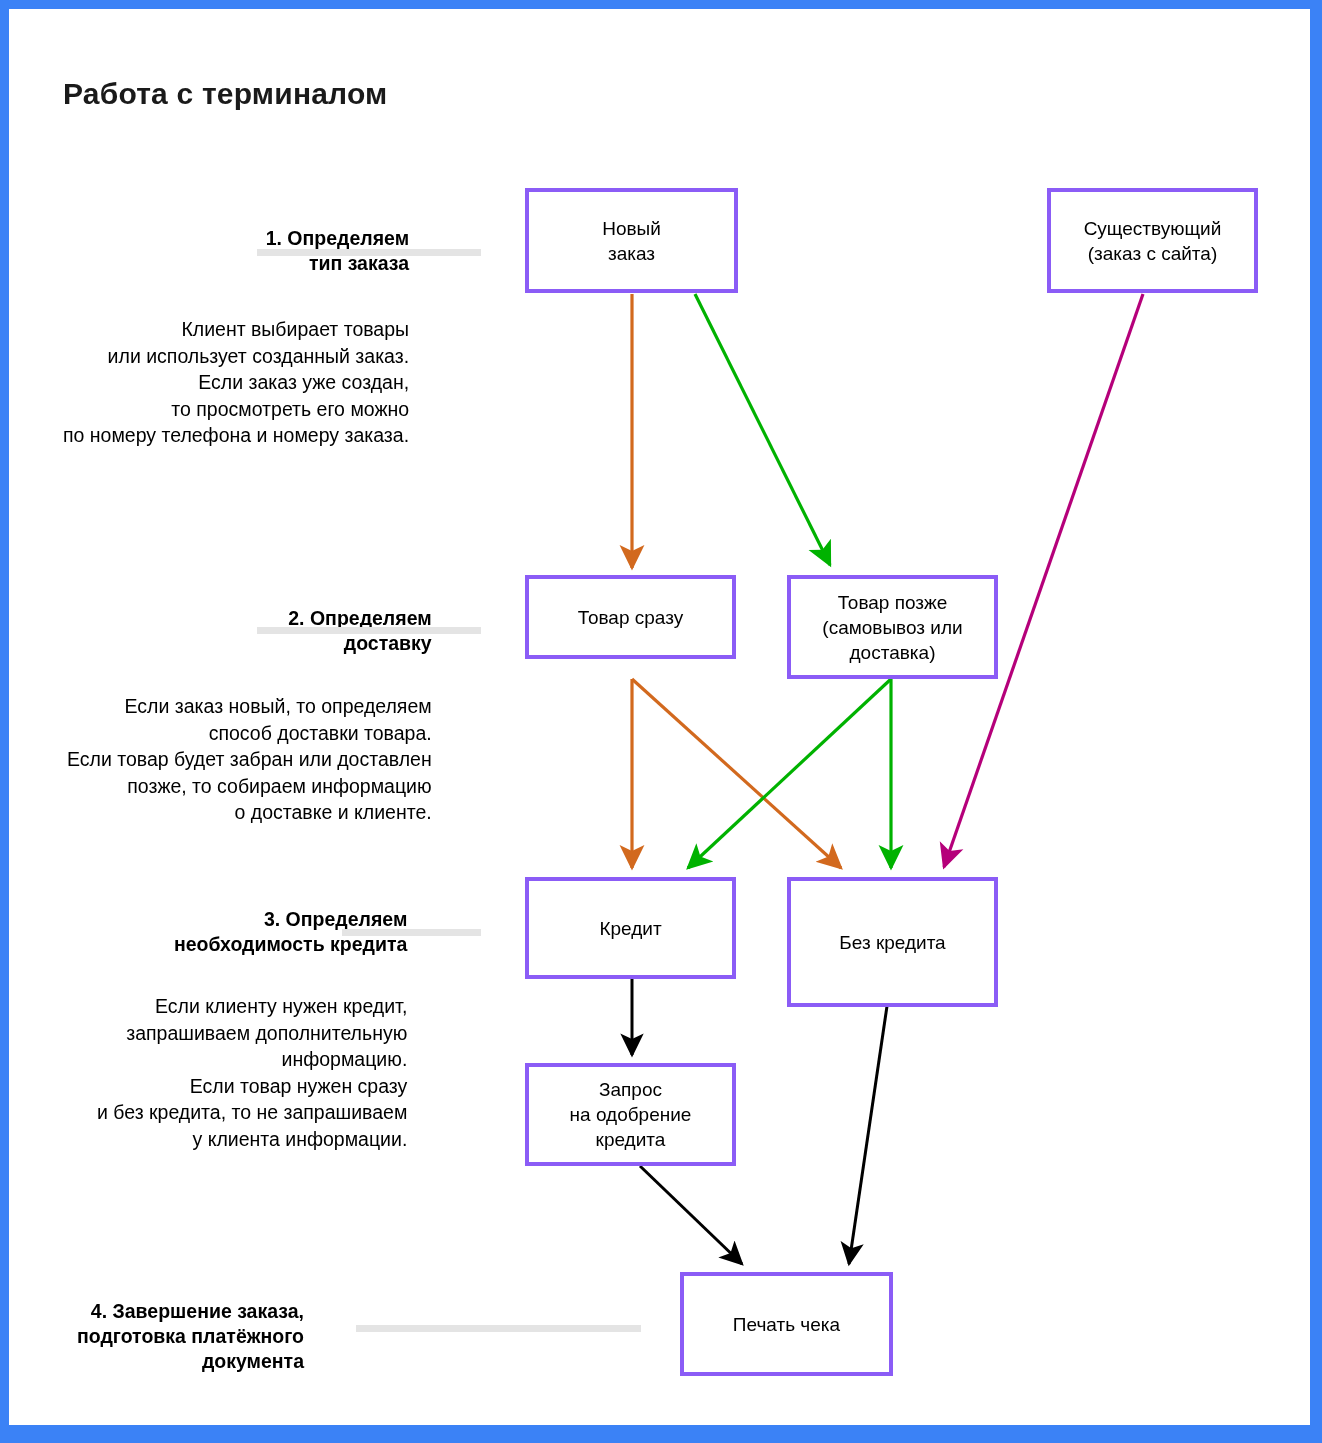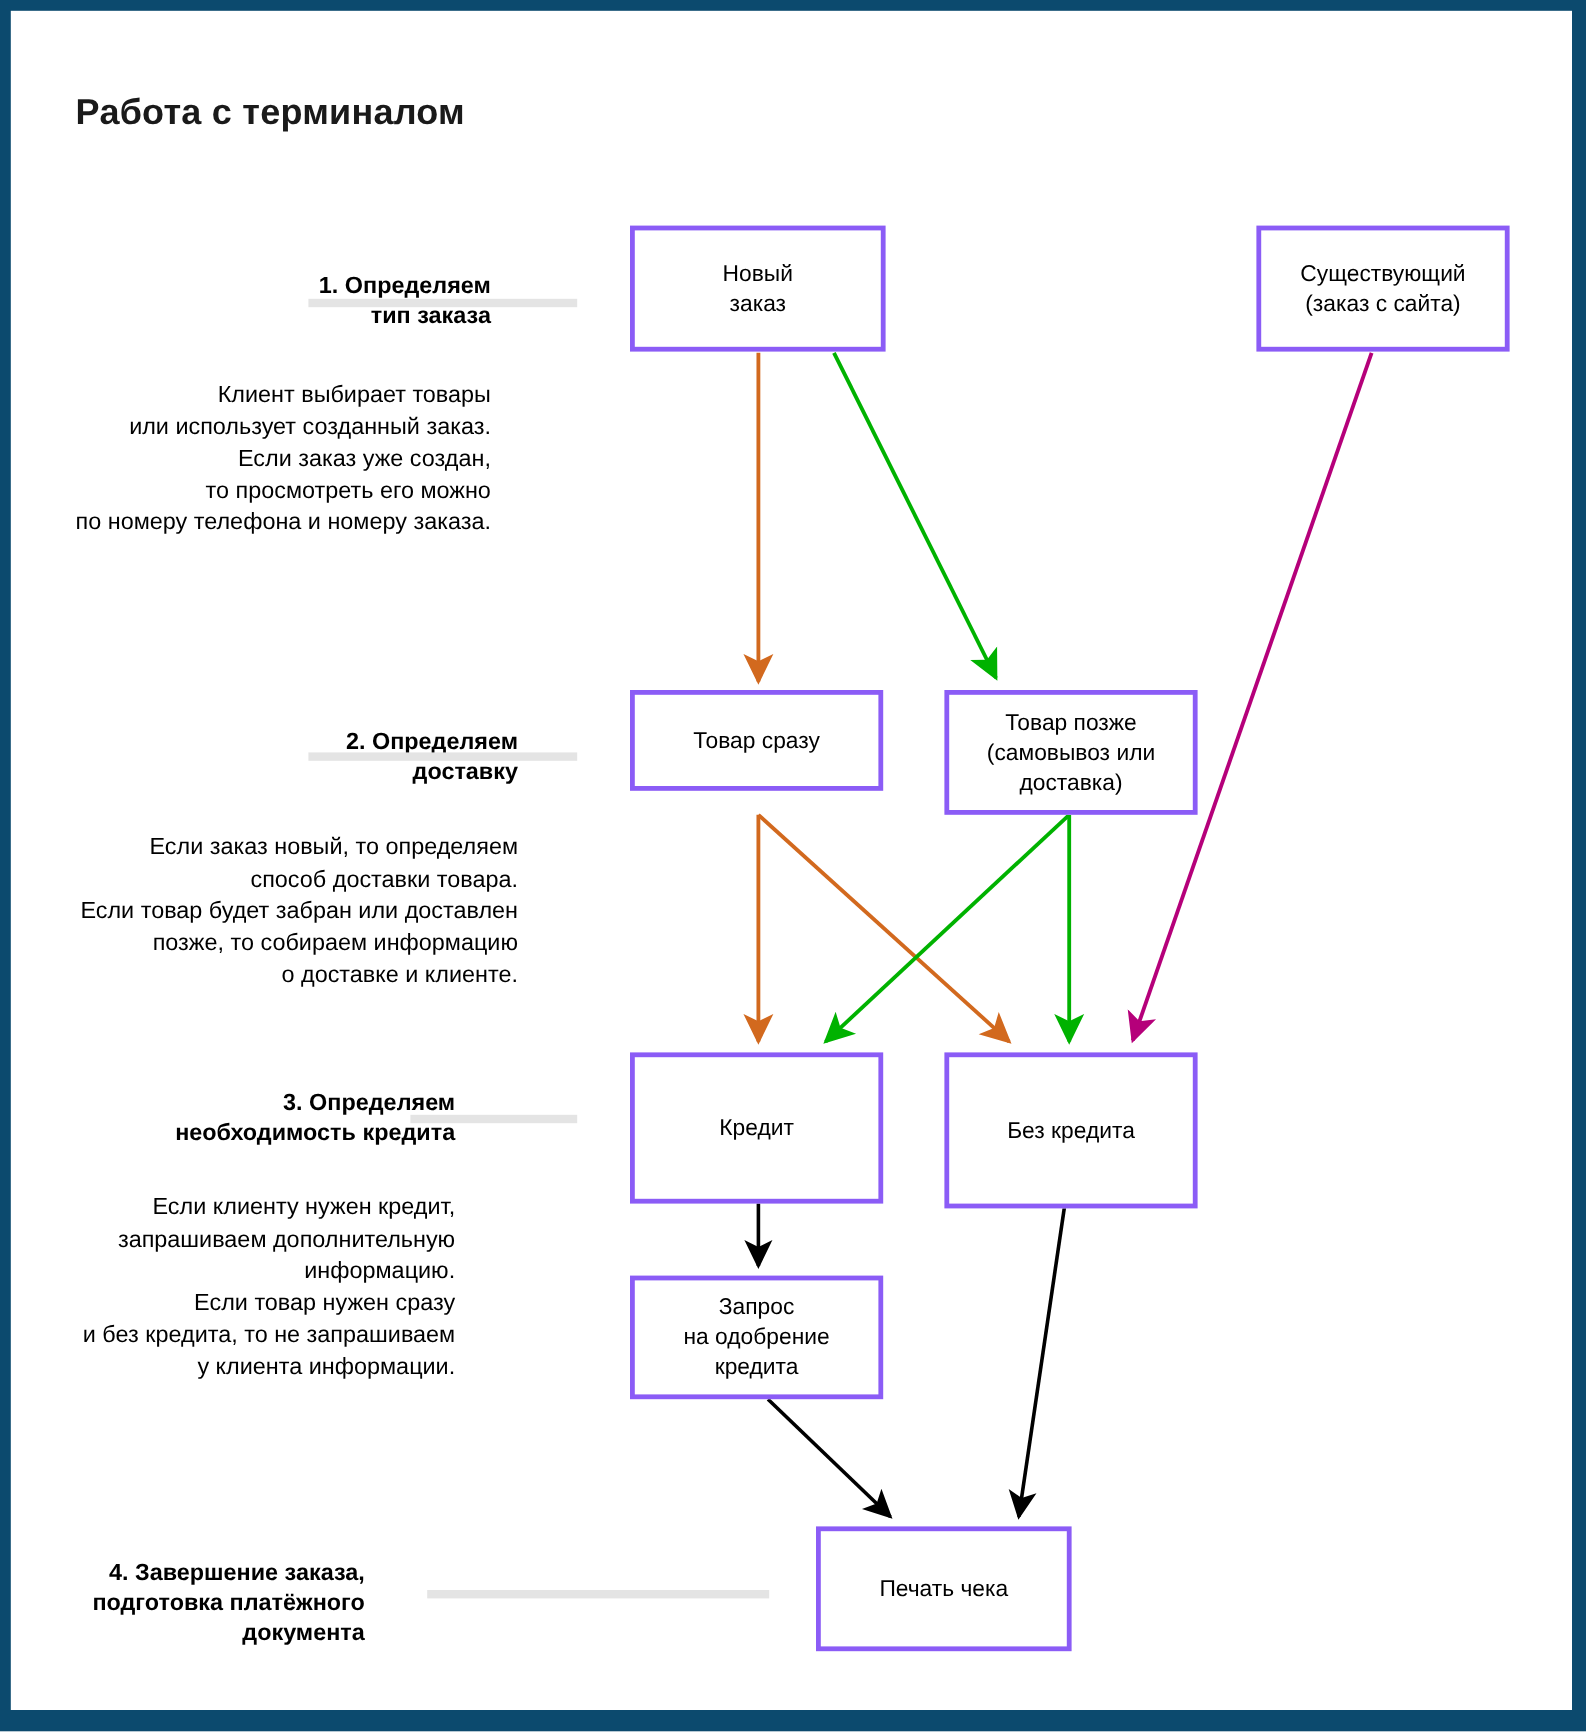--- a/index.html
+++ b/index.html
@@ -7,21 +7,21 @@
     padding: 0;
     background: #ffffff;
   }
   body {
     font-family: "Liberation Sans", sans-serif;
   }
   #page {
     position: relative;
     width: 1322px;
     height: 1443px;
-    background: #0c4a6e;
+    background: #3b82f6;
     overflow: hidden;
   }
   #canvas {
     position: absolute;
     left: 9px;
     top: 9px;
     width: 1301px;
     height: 1416px;
     background: #ffffff;
     overflow: hidden;
@@ -146,21 +146,21 @@
       <div class="sec-head">2. Определяем
 доставку</div>
       <div class="sec-body" style="margin-top:37px; margin-left:4px;">Если заказ новый, то определяем
 способ доставки товара.
 Если товар будет забран или доставлен
 позже, то собираем информацию
 о доставке и клиенте.</div>
     </div>
     <div class="rule" style="left:248px; top:618px; width:224px;"></div>
 
-    <div class="section" style="top:898px;">
+    <div class="section" style="top:898px;margin-left:28px;">
       <div class="sec-head">3. Определяем
 необходимость кредита</div>
       <div class="sec-body" style="margin-top:36px; margin-left:6px;">Если клиенту нужен кредит,
 запрашиваем дополнительную
 информацию.
 Если товар нужен сразу
 и без кредита, то не запрашиваем
 у клиента информации.</div>
     </div>
     <div class="rule" style="left:333px; top:920px; width:139px;"></div>
@@ -185,21 +185,21 @@
     <div class="node" style="left:516px; top:566px; width:211px; height:84px;">
       <span>Товар сразу</span>
     </div>
 
     <div class="node" style="left:778px; top:566px; width:211px; height:104px;">
       <span>Товар позже
 (самовывоз или
 доставка)</span>
     </div>
 
-    <div class="node" style="left:516px; top:868px; width:211px; height:126px;">
+    <div class="node" style="left:516px; top:868px; width:211px; height:102px;">
       <span>Кредит</span>
     </div>
 
     <div class="node" style="left:778px; top:868px; width:211px; height:130px;text-align:right;">
       <span>Без кредита</span>
     </div>
 
     <div class="node" style="left:516px; top:1054px; width:211px; height:103px;">
       <span>Запрос
 на одобрение

